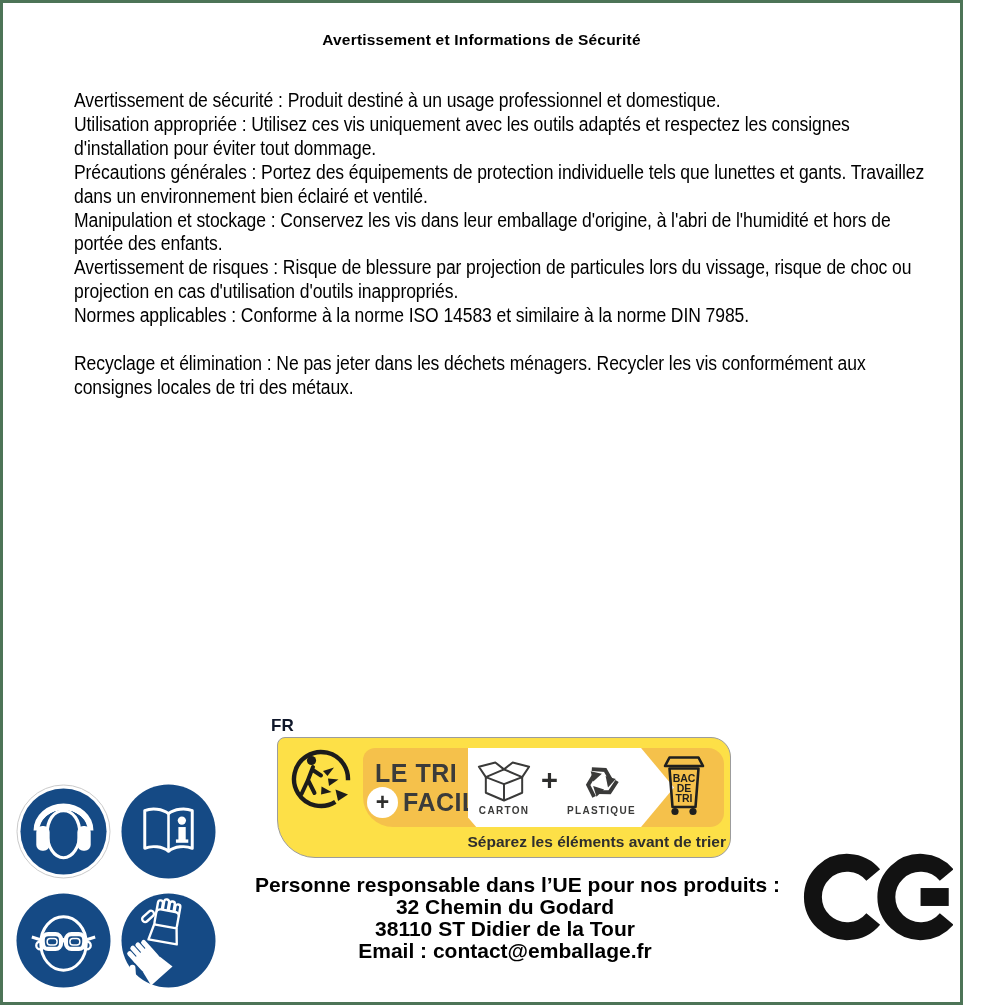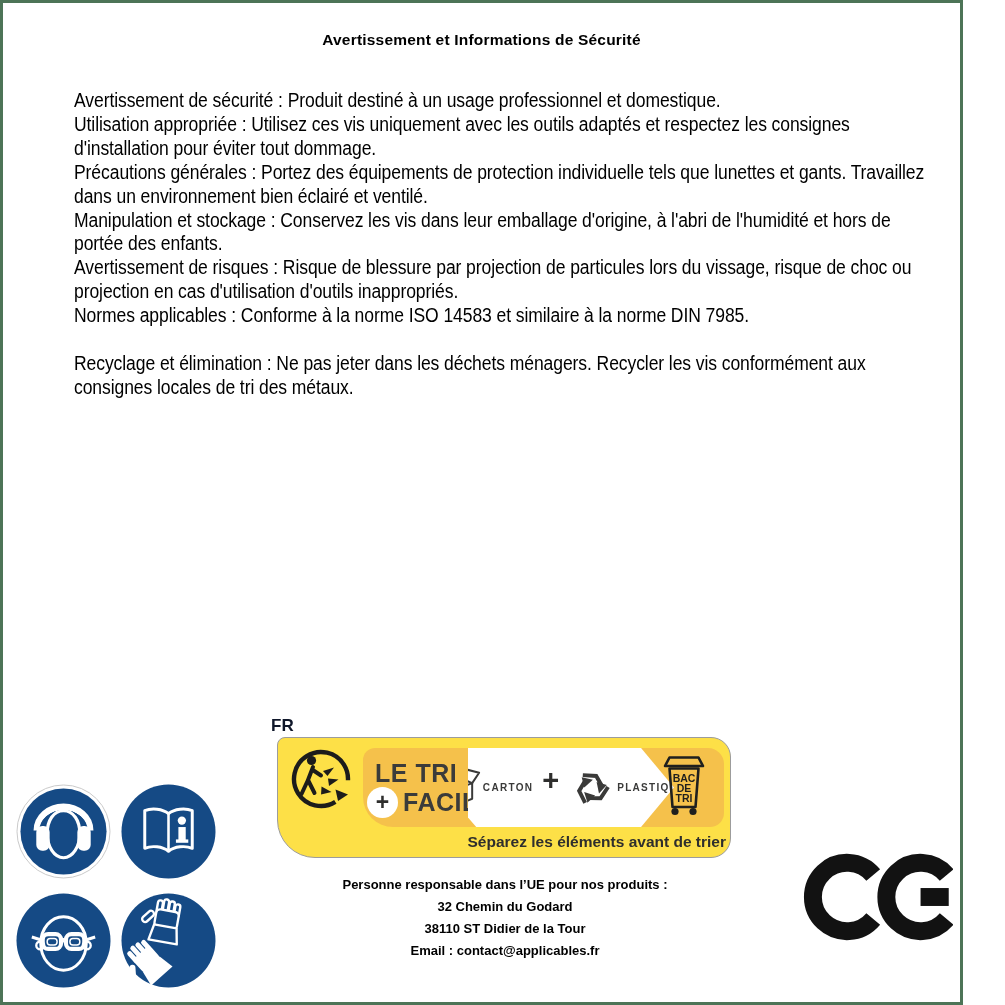--- a/index.html
+++ b/index.html
@@ -35,39 +35,39 @@
   .banner{
     position:absolute; left:85px; top:10px; width:361px; height:79px;
     background:#f5c14b; border-radius:12px 16px 14px 30px;
   }
   .materials-panel{
     position:absolute; left:190px; top:10px; width:206px; height:79px; background:#fff;
     clip-path:polygon(0 0, 84% 0, 100% 50%, 84% 100%, 4% 100%, 0 88%);
     display:flex; align-items:center; justify-content:center; gap:9px;
     padding-right:30px; box-sizing:border-box;
   }
-  .material{display:flex; flex-direction:row; align-items:center; gap:1px;}
+  .material{display:flex; flex-direction:column; align-items:center; gap:1px;}
   .material-label{font-size:10px; font-weight:700; letter-spacing:1.3px; color:#3a3a39;}
   .materials-plus{font-size:29px; font-weight:700; color:#2e2e2d; margin-top:-14px;}
   .le-tri{position:absolute; left:97px; top:21px; font-size:25px; font-weight:800; letter-spacing:.5px; color:#3b3b3a;}
   .facile{position:absolute; left:125px; top:50px; font-size:25px; font-weight:800; letter-spacing:.5px; color:#3b3b3a;}
   .plus-circle{
     position:absolute; left:89px; top:49px; width:31px; height:31px; border-radius:50%;
     background:#fff; display:flex; align-items:center; justify-content:center;
     font-size:23px; font-weight:900; color:#2e2e2d;
   }
   .bin-icon{position:absolute; left:383px; top:15px; width:46px; height:66px;}
   .tagline{
     position:absolute; right:4px; top:95px; font-weight:700;
     font-size:15.5px; color:#2e2e2d;
   }
 
   .responsible{
     position:absolute; left:252px; top:871px; width:500px; text-align:center;
-    font-size:13px; font-weight:700; line-height:22.1px;
+    font-size:21px; font-weight:700; line-height:22.1px;
   }
   .responsible div{white-space:nowrap;}
 
   .ce{position:absolute; left:798px; top:847px; width:152px; height:94px;}
 </style>
 </head>
 <body>
 
 <div id="page">
 
@@ -205,21 +205,21 @@
       <text x="23" y="47.5" text-anchor="middle" font-family="Liberation Sans, sans-serif" font-size="10.5" font-weight="bold" fill="#1f1f1e">TRI</text>
     </svg>
 
     <div class="tagline">Séparez les éléments avant de trier</div>
   </div>
 
   <div class="responsible">
     <div>Personne responsable dans l’UE pour nos produits :</div>
     <div>32 Chemin du Godard</div>
     <div>38110 ST Didier de la Tour</div>
-    <div>Email : contact@applicables.fr</div>
+    <div>Email : contact@emballage.fr</div>
   </div>
 
   <svg class="ce" viewBox="0 0 178 110">
     <g fill="none" stroke="#121212" stroke-width="21">
       <path d="M84.6,29.3 A40,40 0 1 0 84.6,80.7"></path>
       <path d="M170.6,29.3 A40,40 0 1 0 170.6,80.7"></path>
       <path d="M140,55 L173,55"></path>
     </g>
   </svg>
 

